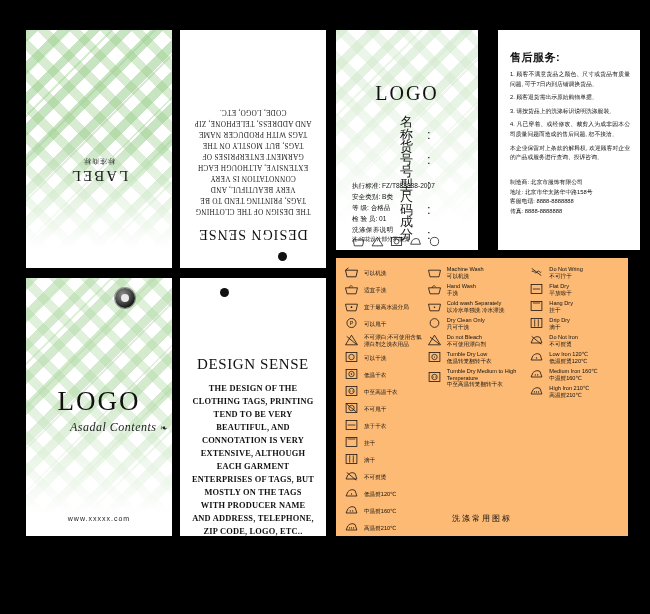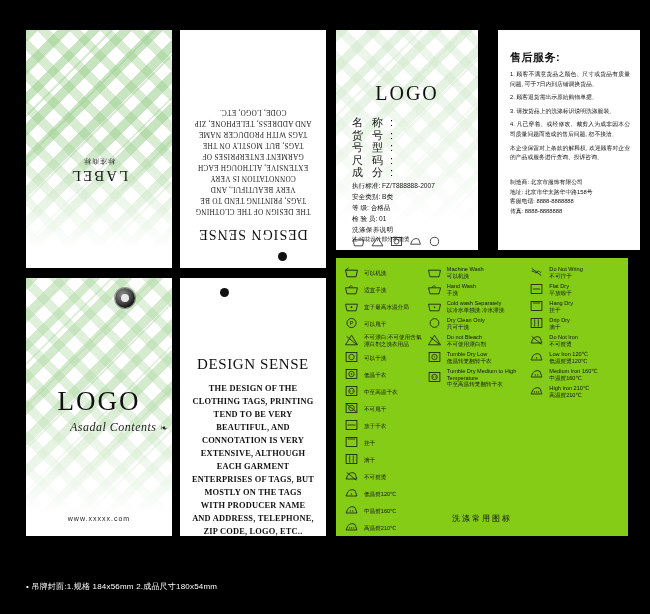--- a/index.html
+++ b/index.html
@@ -106,21 +106,21 @@
   }
 
   
   #card5{left:336px;top:30px;width:142px;height:220px;}
   .c5-logo{
     position:absolute;left:0;right:0;top:52px;text-align:center;
     font-family:"Liberation Serif","DejaVu Serif",serif;
     font-size:20px;letter-spacing:2px;color:#111;
   }
   .speclist{position:absolute;left:16px;top:86px;right:10px;}
-  .specrow{font-size:11px;line-height:12.5px;color:#111;letter-spacing:.2px;}
+  .specrow{font-size:13px;line-height:12.5px;color:#111;letter-spacing:.2px;text-align:center;}
   .specrow .k{display:inline-block;width:38px;letter-spacing:3px;}
   .c5-exec{position:absolute;left:16px;top:150px;font-size:6.6px;line-height:11px;color:#111;}
   .c5-wash{position:absolute;left:16px;top:196px;font-size:6.6px;color:#111;letter-spacing:.3px;}
   .c5-icons{position:absolute;left:16px;top:206px;display:flex;gap:6px;}
   .c5-note{position:absolute;left:16px;bottom:6px;font-size:5.6px;color:#111;}
 
   
   #card6{left:486px;top:30px;width:142px;height:220px;margin-left:12px;}
   .c6-title{
     position:absolute;left:12px;top:20px;font-size:11px;font-weight:bold;color:#111;
@@ -131,21 +131,21 @@
     font-size:5.8px;line-height:9.6px;color:#111;text-align:justify;
   }
   .c6-body p{margin:0 0 4px 0;}
   .c6-contact{
     position:absolute;left:12px;right:10px;top:148px;
     font-size:5.8px;line-height:9.6px;color:#111;
   }
   .c6-contact p{margin:0;}
 
   
-  #board{left:336px;top:258px;width:292px;height:278px;background:#84cc16;}
+  #board{left:336px;top:258px;width:292px;height:278px;background:#fdba74;}
   .board-cols{position:absolute;left:8px;top:8px;right:6px;display:flex;gap:0;}
   .col{display:flex;flex-direction:column;}
   .col.c1{width:84px;}
   .col.c2{width:104px;}
   .col.c3{width:94px;}
   .sym{display:flex;align-items:center;gap:5px;margin-bottom:3.0px;}
   .sym .gl{width:15px;height:14px;flex:0 0 15px;}
   .sym .tx{font-size:5.6px;line-height:6.6px;color:#111;}
   .sym .tx .en{display:block;}
   .sym .tx .cn{display:block;}
@@ -660,16 +660,15 @@
               <span class="cn">高温熨210℃</span>
             </span>
           </div>
       </div>
     </div>
 
     <div class="board-caption">洗涤常用图标</div>
   </div>
 
   <div class="foot">
-    <div>• <span>吊牌封面:1.规格 184x56mm  2.成品尺寸180x54mm</span></div>
   </div>
 
 </div>
 
 </body></html>

